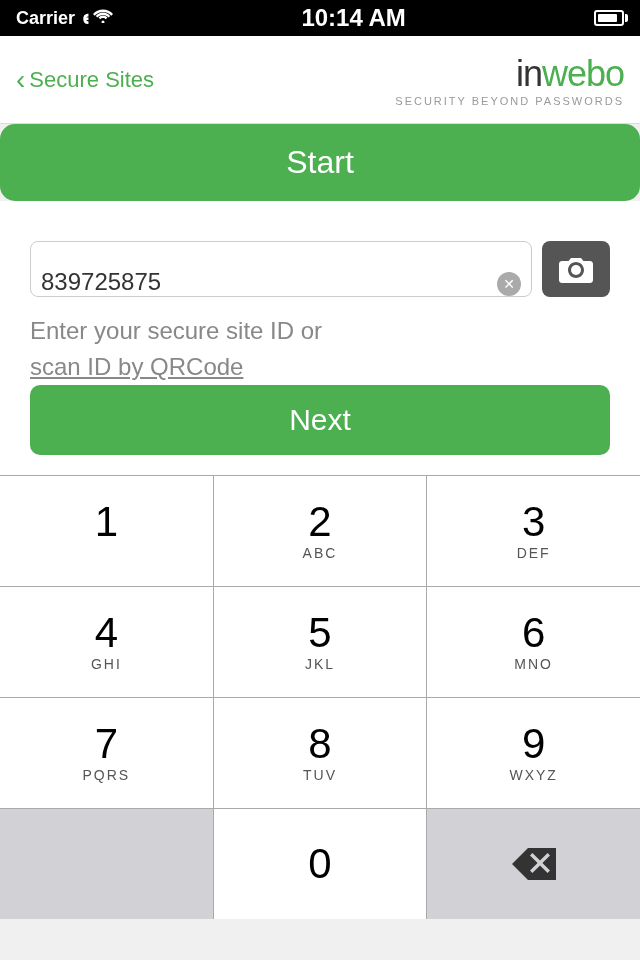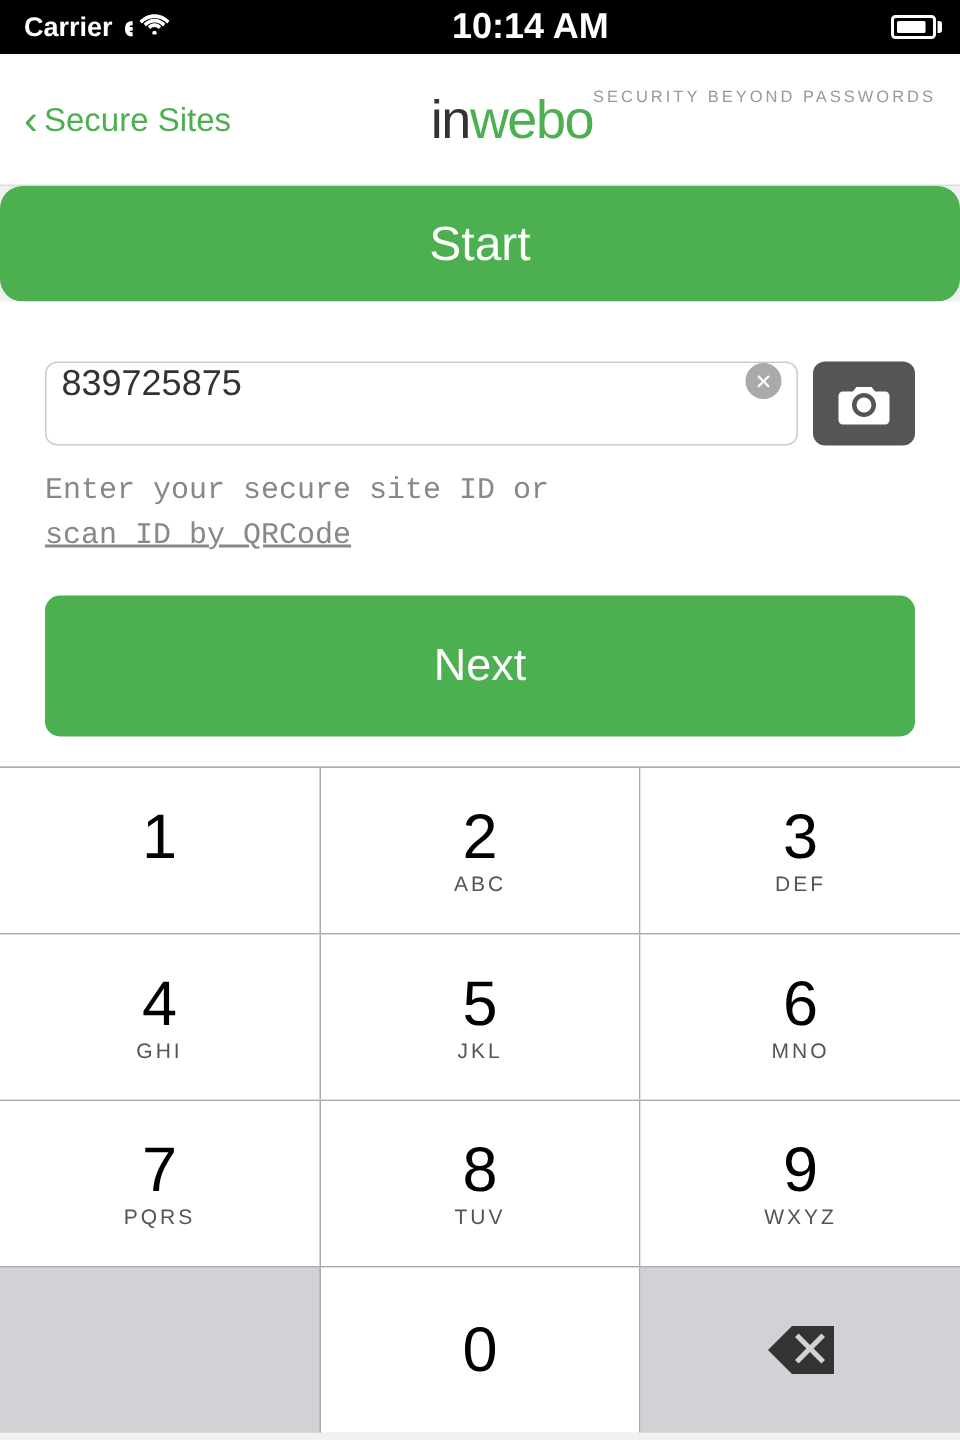--- a/index.html
+++ b/index.html
@@ -78,21 +78,22 @@
       font-size: 28px;
       color: #4CAF50;
       line-height: 1;
     }
     .back-label {
       color: #4CAF50;
       font-size: 22px;
     }
     .logo-container {
       display: flex;
-      align-items: flex-start;
+      flex-direction: column;
+      align-items: flex-end;
     }
     .logo-text {
       font-size: 36px;
       font-weight: 300;
       color: #333;
       letter-spacing: -1px;
     }
     .logo-text span.in { color: #333; }
     .logo-text span.webo { color: #4CAF50; }
     .logo-tagline {
@@ -125,21 +126,21 @@
       align-items: center;
       gap: 10px;
       margin-bottom: 16px;
     }
 
     .site-id-input-wrapper {
       flex: 1;
       border: 1px solid #ccc;
       border-radius: 8px;
       display: flex;
-      align-items: flex-start;
+      align-items: flex-end;
       padding: 0 10px;
       height: 56px;
       background: #fff;
     }
     .site-id-input {
       flex: 1;
       border: none;
       outline: none;
       font-size: 24px;
       color: #333;
@@ -167,41 +168,39 @@
       justify-content: center;
       cursor: pointer;
       flex-shrink: 0;
     }
     .camera-icon-svg {
       color: #fff;
       font-size: 28px;
     }
 
     .hint-text {
-      font-size: 20px;
+      font-size: 24px;
       color: #888;
       line-height: 1.5;
-      margin-bottom: 24px;
-      font-family: Liberation Mono, monospace;
     }
     .hint-text a {
       color: #888;
       text-decoration: underline;
     }
 
     .next-btn {
       display: block;
       width: 100%;
       background: #4CAF50;
       color: #fff;
       border: none;
       border-radius: 10px;
       font-size: 30px;
       font-weight: 400;
-      padding: 30px;
+      padding: 18px;
       cursor: pointer;
       text-align: center;
       margin-bottom: 0;
     }
 
     
     .keypad {
       background: #d1d1d6;
       border-top: 1px solid #aaa;
     }

